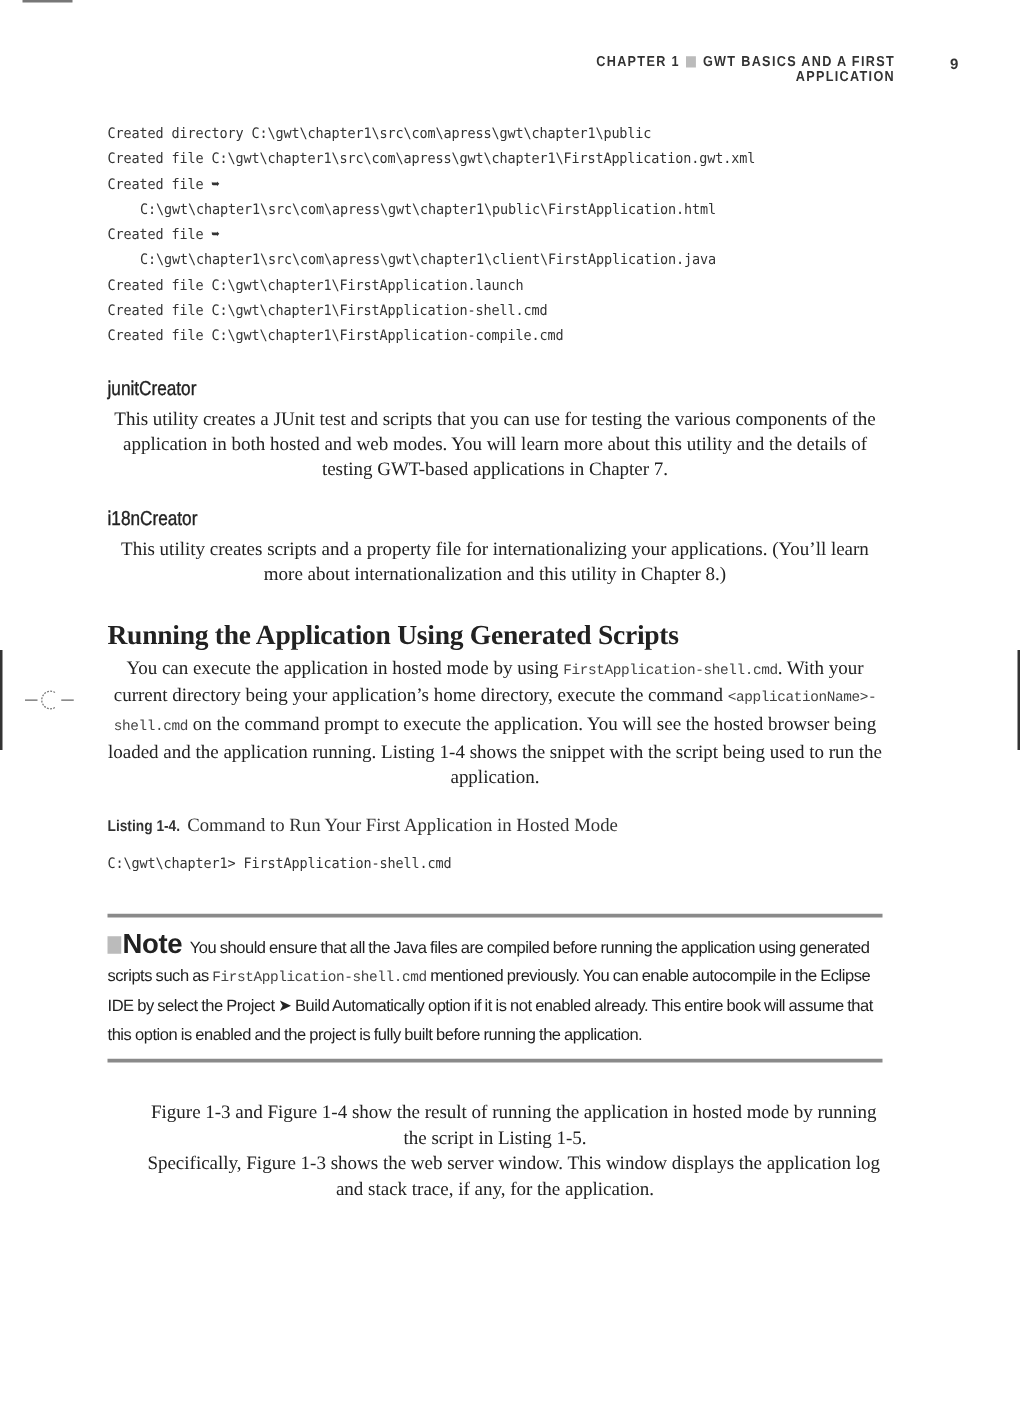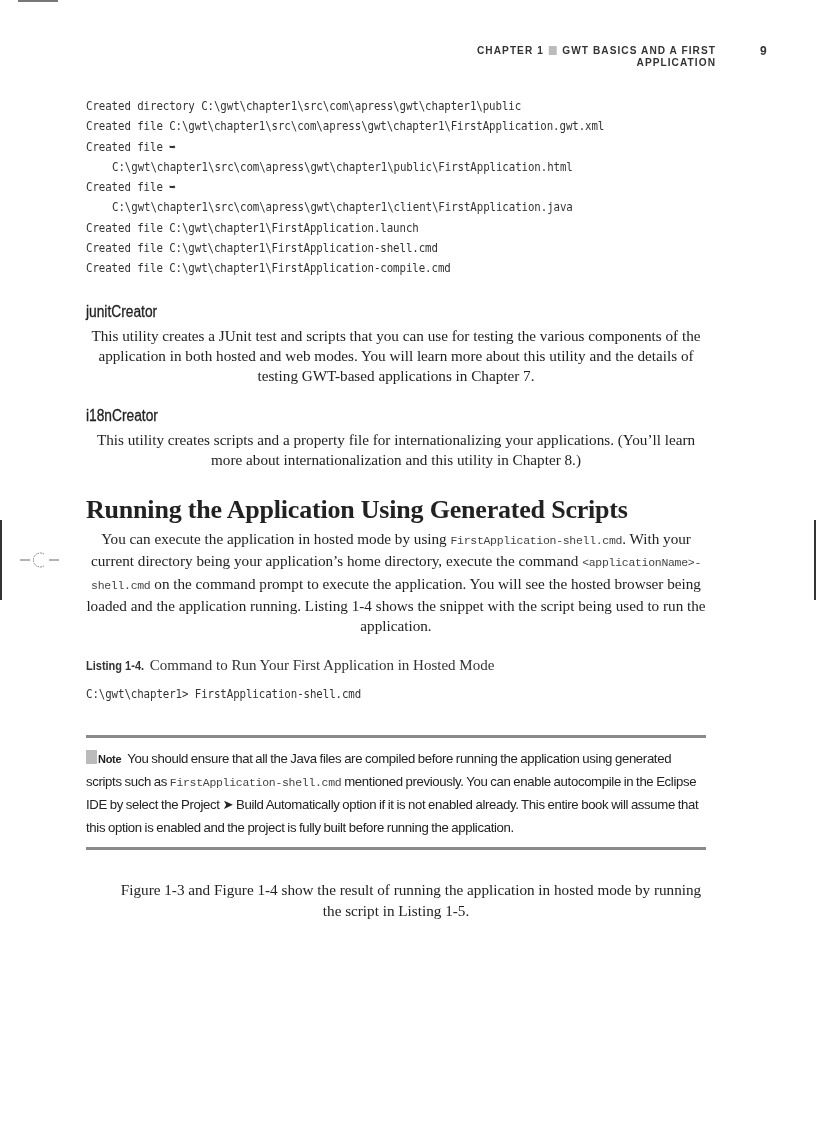--- a/index.html
+++ b/index.html
@@ -31,36 +31,36 @@
       font-family: "Liberation Sans", sans-serif; font-size: 16px; color: #222;
       transform: scaleX(0.86); transform-origin: left; margin: 0; font-weight: normal; -webkit-text-stroke: 0.3px #222;
     }
     .para {
       font-family: "Liberation Serif", serif; font-size: 15.2px; line-height: 20.4px; color: #222; margin: 0; text-align: center;
     }
     .para code, .note code {
       font-family: Liberation Mono, monospace; font-size: 11.5px; letter-spacing: -0.3px; color:#444;
     }
     .h2 {
-      font-family: "Liberation Serif", serif; font-weight: bold; font-size: 26px; color: #222; margin: 0;
+      font-family: "Liberation Serif", serif; font-weight: bold; font-size: 22px; color: #222; margin: 0;
       letter-spacing: -0.2px;
     }
     .listing-cap { font-family: "Liberation Serif", serif; font-size: 15px; color: #333; }
     .listing-cap .lbl {
       font-family: "Liberation Sans", sans-serif; font-weight: bold; font-size: 12.5px; display:inline-block;
       transform: scaleX(0.88); transform-origin: left; margin-right: -6px;
     }
     .listing-cap .ttl { }
     .rule { height: 3px; background: #8a8a8a; width: 620px; }
     .note {
       font-family: "Liberation Sans", sans-serif; font-size: 13.2px; line-height: 22.6px; color: #222;
       letter-spacing: -0.35px; word-spacing: -0.5px;
     }
     .note .sq { display:inline-block; width:11px; height:14px; background:#bbb; vertical-align:-1px; margin-right: 1px; }
-    .note .nlabel { font-weight: bold; font-size: 11px; letter-spacing: -0.3px; margin-right: 6px; }
+    .note .nlabel { font-weight: bold; font-size: 22px; letter-spacing: -0.3px; margin-right: 6px; }
     .indent-p { text-indent: 30px; }
   </style>
 </head>
 <body>
 
 <div class="crop-top"></div>
 <div class="crop-left"></div>
 <div class="crop-right"></div>
 <svg class="reg-mark" viewBox="0 0 44 30">
   <line x1="2" y1="15" x2="12" y2="15" stroke="#666" stroke-width="1"></line>
@@ -104,13 +104,14 @@
   <div class="rule"></div>
   <div style="height: 10px;"></div>
   <div class="note">
     <span class="sq"></span><span class="nlabel">Note</span><span>You should ensure that all the Java files are compiled before running the application using generated scripts such as </span><code>FirstApplication-shell.cmd</code><span> mentioned previously. You can enable autocompile in the Eclipse IDE by select the Project ➤ Build Automatically option if it is not enabled already. This entire book will assume that this option is enabled and the project is fully built before running the application.</span>
   </div>
   <div style="height: 8px;"></div>
   <div class="rule"></div>
 
   <div style="height: 30px;"></div>
   <p class="para indent-p">Figure 1-3 and Figure 1-4 show the result of running the application in hosted mode by running the script in Listing 1-5.</p>
+  <p class="para indent-p">Specifically, Figure 1-3 shows the web server window. This window displays the application log and stack trace, if any, for the application.</p>
 </div>
 
 </body></html>

